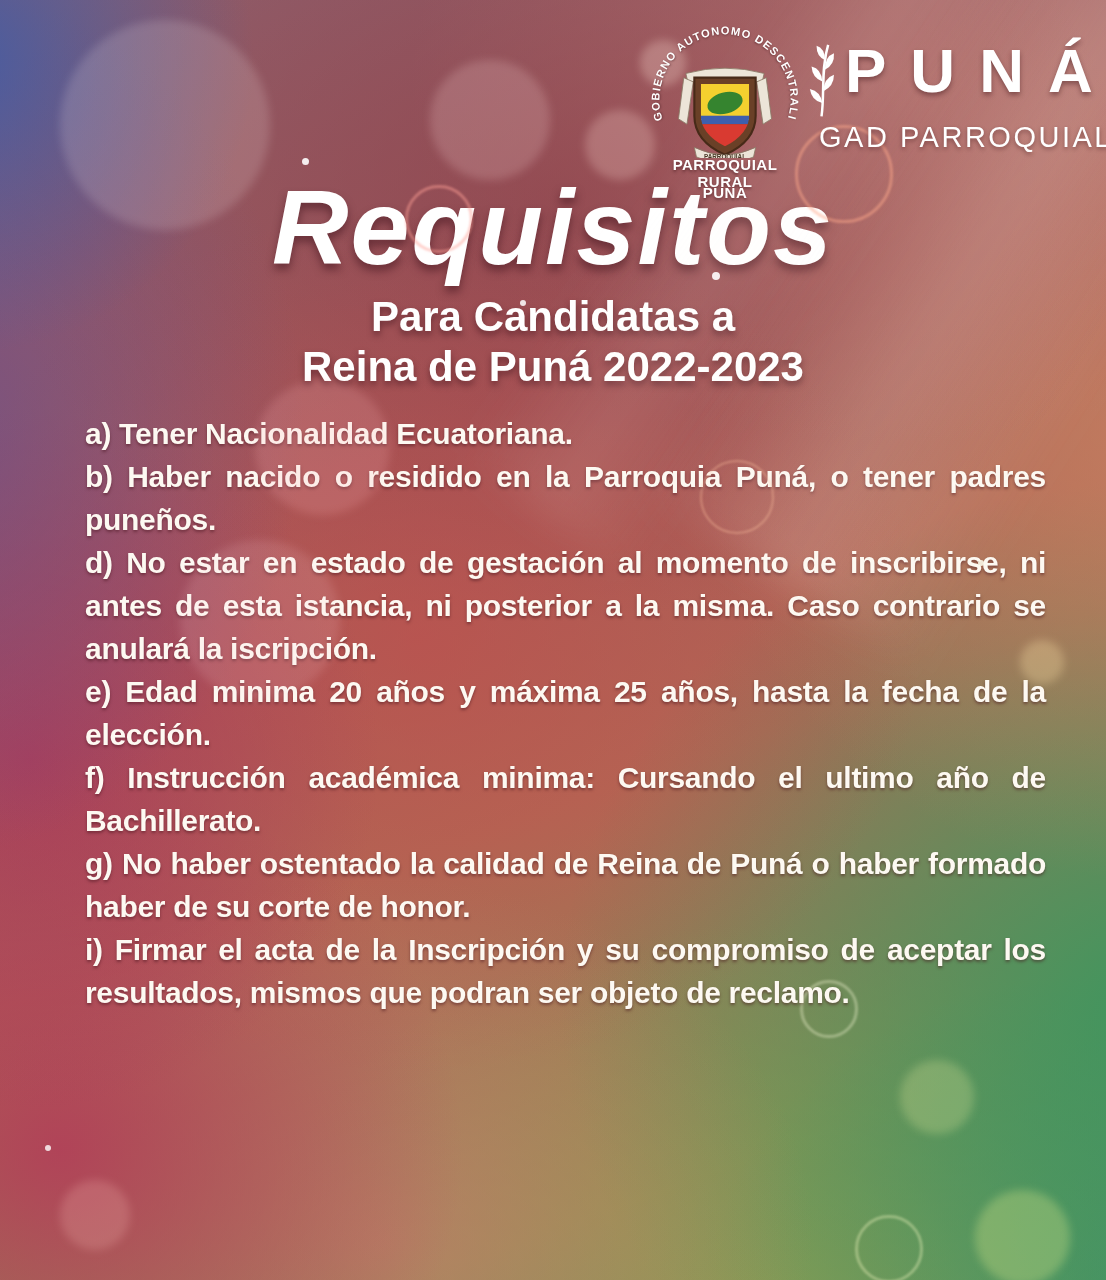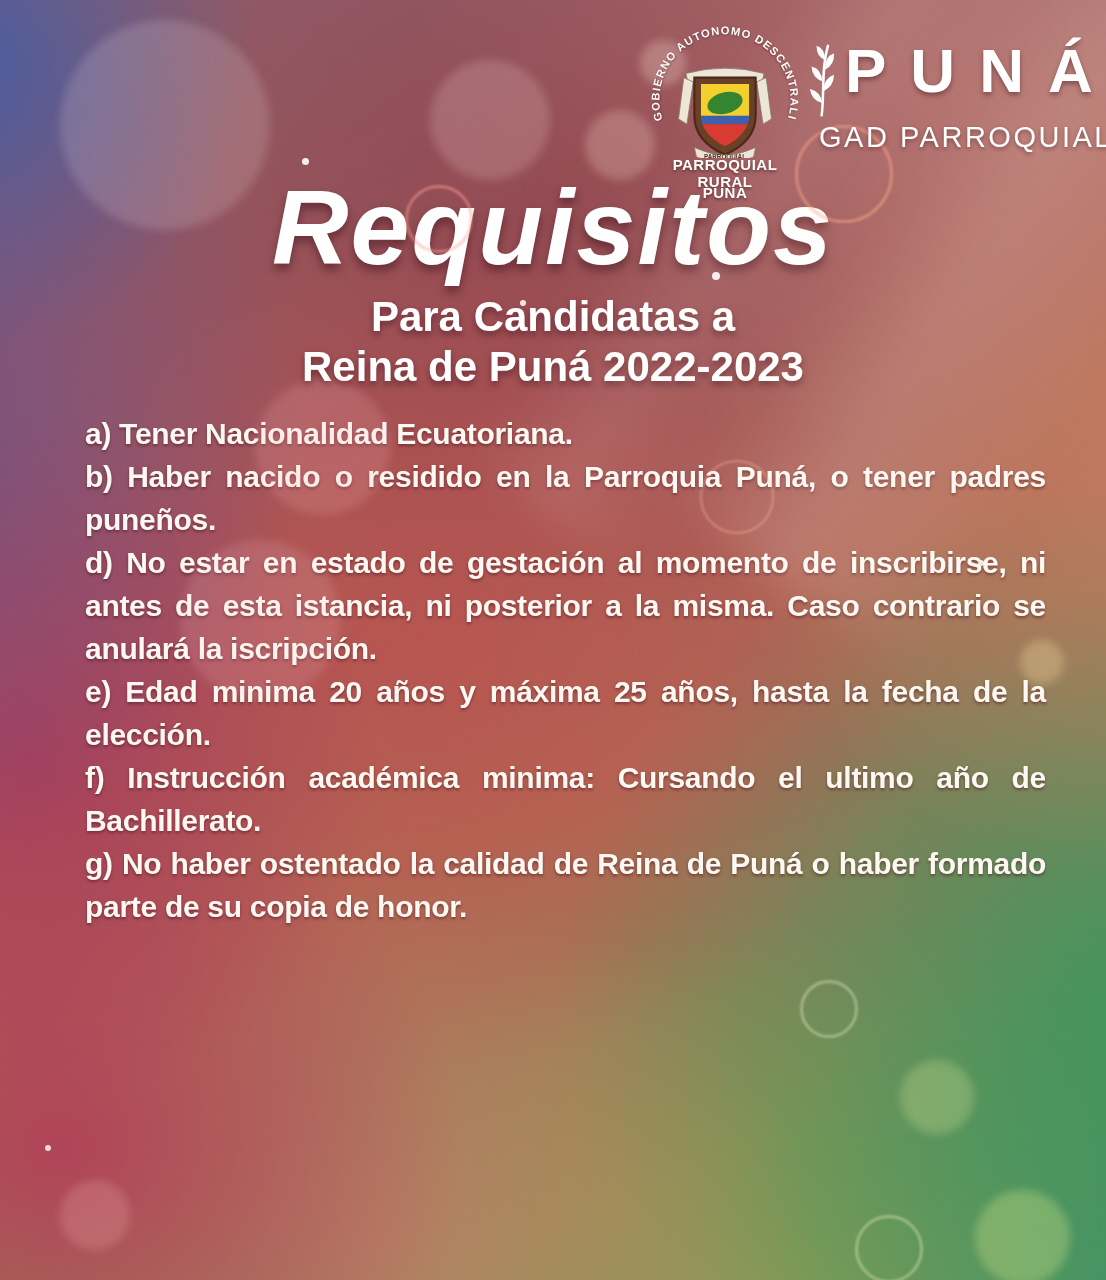--- a/index.html
+++ b/index.html
@@ -138,16 +138,17 @@
     <span>Para Candidatas a</span><br>
     <span>Reina de Puná 2022-2023</span>
   </h2>
 
   <main>
     <p>a) Tener Nacionalidad Ecuatoriana.</p>
     <p>b) Haber nacido o residido en la Parroquia Puná, o tener padres puneños.</p>
     <p>d) No estar en estado de gestación al momento de inscribirse, ni antes de esta istancia, ni posterior a la misma. Caso contrario se anulará la iscripción.</p>
     <p>e) Edad minima 20 años y máxima 25 años, hasta la fecha de la elección.</p>
     <p>f) Instrucción académica minima: Cursando el ultimo año de Bachillerato.</p>
-    <p>g) No haber ostentado la calidad de Reina de Puná o haber formado parte de su copia de honor.</p>
+    <p>g) No haber ostentado la calidad de Reina de Puná o haber formado haber de su corte de honor.</p>
+    <p>i) Firmar el acta de la Inscripción y su compromiso de aceptar los resultados, mismos que podran ser objeto de reclamo.</p>
   </main>
 
 </div>
 
 </body></html>

